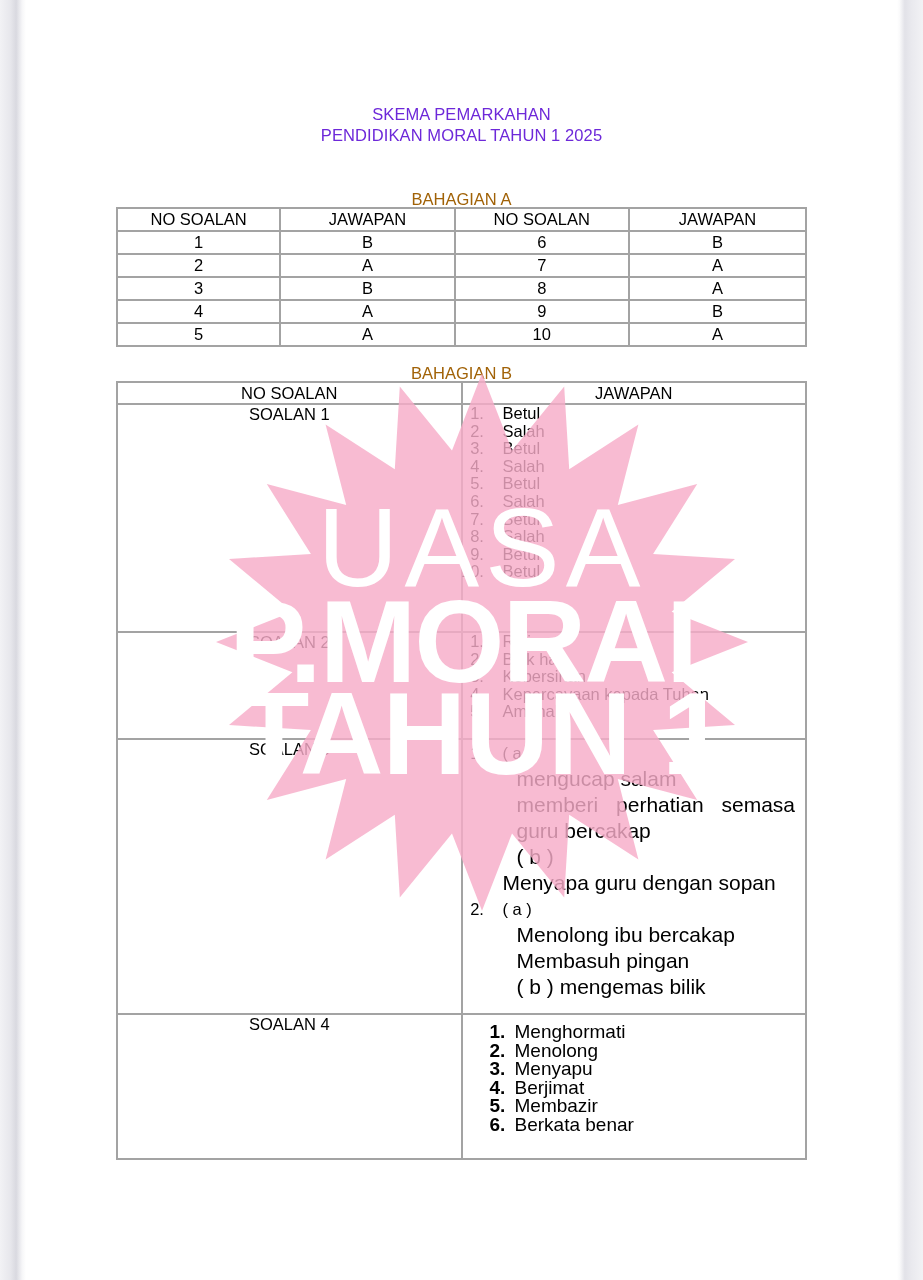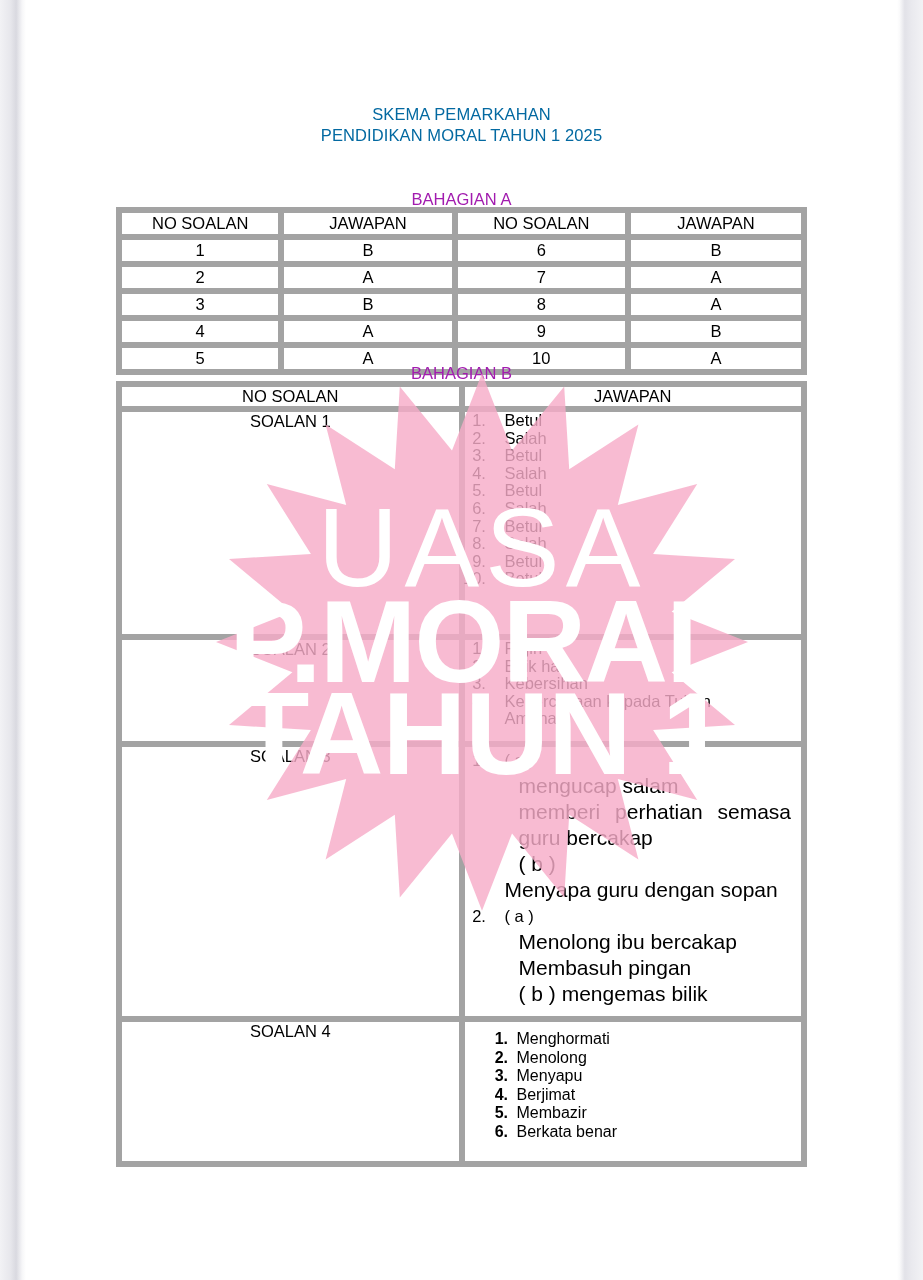--- a/index.html
+++ b/index.html
@@ -42,44 +42,44 @@
   }
 
   
   .title-block {
     position: absolute;
     left: 0; right: 0;
     top: 104px;
     text-align: center;
     font-size: 16.5px;
     line-height: 21px;
-    color: #0369a1;
+    color: #6d28d9;
     letter-spacing: 0.1px;
   }
   .title-block div { white-space: nowrap; }
 
   .section-label {
     position: absolute;
     left: 0; right: 0;
     text-align: center;
     font-size: 16.5px;
-    color: #a21caf;
+    color: #a16207;
   }
   #label-a { top: 190px; }
   #label-b { top: 364px; }
 
   
   table.doc {
     position: absolute;
     border-collapse: collapse;
     table-layout: fixed;
     background: transparent;
   }
   table.doc td, table.doc th {
-    border: 6px solid #a3a3a3;
+    border: 2px solid #a3a3a3;
     font-weight: normal;
     font-size: 16.5px;
     color: #000;
     padding: 0;
   }
 
   
   #table-a {
     left: 90px;
     top: 207px;
@@ -124,21 +124,21 @@
 
   ol.loose {
     margin: 0; padding: 0 0 0 26px;
     font-size: 16.5px;
     line-height: 26px;
   }
   ol.loose > li { padding-left: 14px; }
 
   ol.bold-num {
     margin: 0; padding: 0 0 0 24px;
-    font-size: 16px;
+    font-size: 19px;
     line-height: 18.5px;
     font-weight: bold;
   }
   ol.bold-num > li { padding-left: 4px; }
   ol.bold-num > li > span { font-weight: normal; }
 
   .sub {
     margin: 0;
     padding: 0 0 0 14px;
     line-height: 26px;

